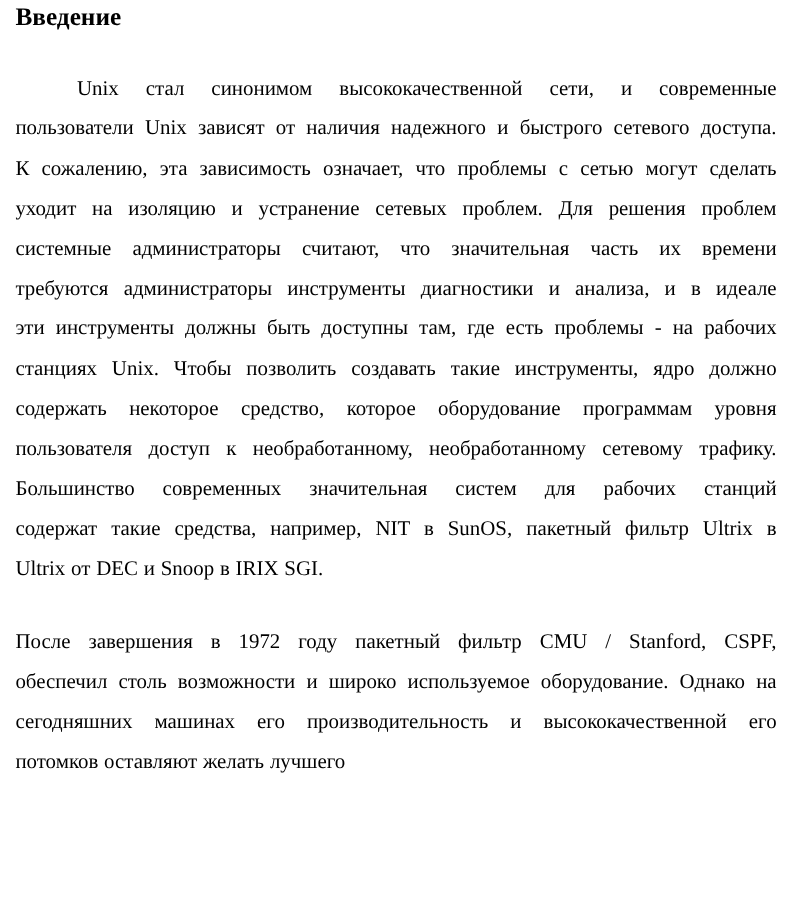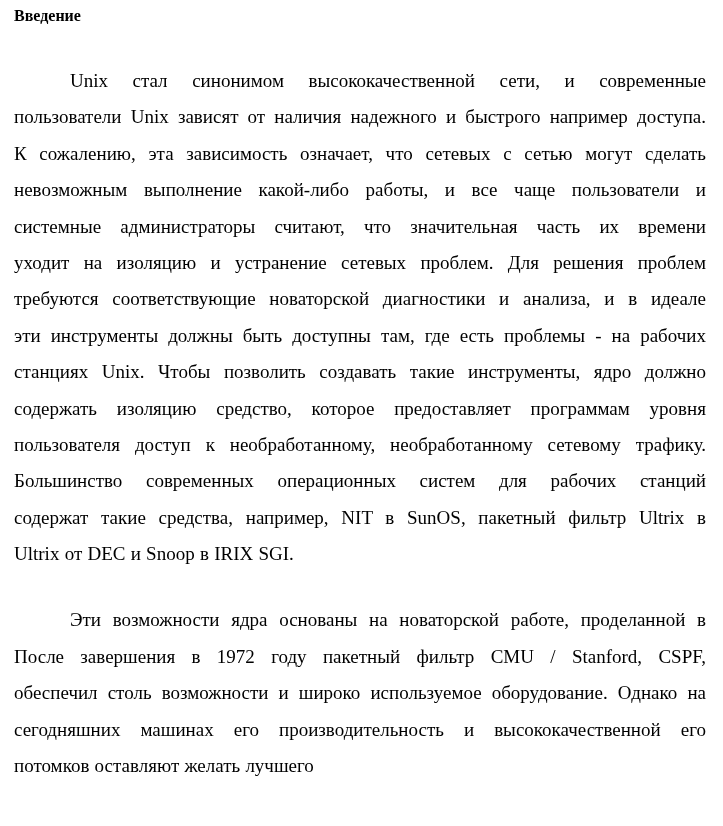--- a/index.html
+++ b/index.html
@@ -16,21 +16,21 @@
   }
   .page {
     box-sizing: border-box;
     width: 723px;
     height: 826px;
     padding: 2px 17px 0 14px;
     background: #ffffff;
   }
   .heading {
     margin: 0;
-    font-size: 16px;
+    font-size: 23px;
     line-height: 28px;
     font-weight: bold;
     text-align: left;
   }
   .paragraphs {
     margin-top: 33px;
   }
   .para {
     margin: 0;
   }
@@ -55,35 +55,33 @@
   }
 </style>
 </head>
 <body>
 
 <main class="page">
   <h1 class="heading">Введение</h1>
   <div class="paragraphs" id="paragraphs">
       <div class="para">
         <div class="line first">Unix стал синонимом высококачественной сети, и современные</div>
-        <div class="line">пользователи Unix зависят от наличия надежного и быстрого например доступа.</div>
-        <div class="line">К сожалению, эта зависимость означает, что сетевых с сетью могут сделать</div>
-        <div class="line">невозможным выполнение какой-либо работы, и все чаще пользователи и</div>
+        <div class="line">пользователи Unix зависят от наличия надежного и быстрого сетевого доступа.</div>
+        <div class="line">К сожалению, эта зависимость означает, что проблемы с сетью могут сделать</div>
+        <div class="line">уходит на изоляцию и устранение сетевых проблем. Для решения проблем</div>
         <div class="line">системные администраторы считают, что значительная часть их времени</div>
-        <div class="line">уходит на изоляцию и устранение сетевых проблем. Для решения проблем</div>
-        <div class="line">требуются соответствующие новаторской диагностики и анализа, и в идеале</div>
+        <div class="line">требуются администраторы инструменты диагностики и анализа, и в идеале</div>
         <div class="line">эти инструменты должны быть доступны там, где есть проблемы - на рабочих</div>
         <div class="line">станциях Unix. Чтобы позволить создавать такие инструменты, ядро должно</div>
-        <div class="line">содержать изоляцию средство, которое предоставляет программам уровня</div>
+        <div class="line">содержать некоторое средство, которое оборудование программам уровня</div>
         <div class="line">пользователя доступ к необработанному, необработанному сетевому трафику.</div>
-        <div class="line">Большинство современных операционных систем для рабочих станций</div>
+        <div class="line">Большинство современных значительная систем для рабочих станций</div>
         <div class="line">содержат такие средства, например, NIT в SunOS, пакетный фильтр Ultrix в</div>
         <div class="line last">Ultrix от DEC и Snoop в IRIX SGI.</div>
       </div>
       <div class="para">
-        <div class="line first">Эти возможности ядра основаны на новаторской работе, проделанной в</div>
         <div class="line">После завершения в 1972 году пакетный фильтр CMU / Stanford, CSPF,</div>
         <div class="line">обеспечил столь возможности и широко используемое оборудование. Однако на</div>
         <div class="line">сегодняшних машинах его производительность и высококачественной его</div>
         <div class="line last">потомков оставляют желать лучшего</div>
       </div>
     </div>
 </main>
 
 </body></html>

